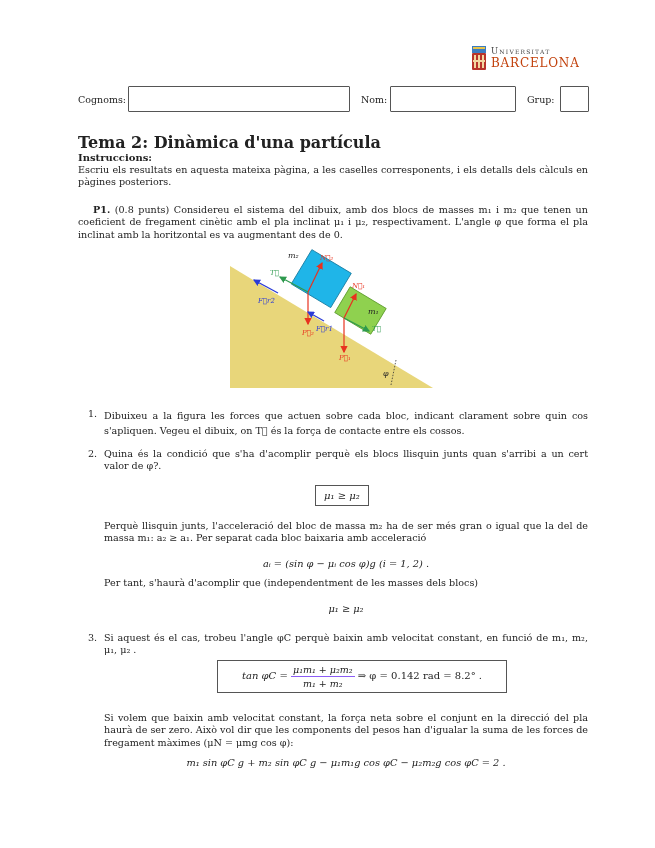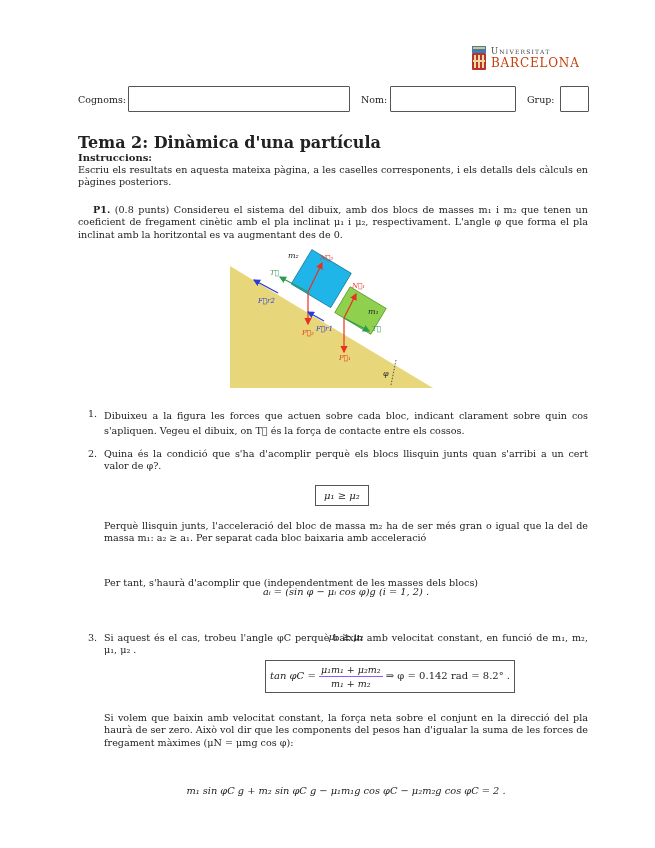--- a/index.html
+++ b/index.html
@@ -17,21 +17,21 @@
   .topic { left: 78px; top: 133px; font-size: 16px; font-weight: bold; }
   .instr-h { left: 78px; top: 152px; font-size: 10px; font-weight: bold; }
   .p { font-size: 9.6px; line-height: 12.4px; text-align: justify; }
   .instr { left: 78px; top: 164px; width: 510px; }
   .p1 { left: 78px; top: 204px; width: 510px; text-indent: 15px; }
   .fig { left: 228px; top: 248px; width: 210px; height: 145px; }
   .item { left: 88px; width: 500px; }
   .item .num { position: absolute; left: 0; top: 0; }
   .item .txt { margin-left: 16px; }
   .boxed { border: 1.3px solid #555; padding: 4px 8px; font-size: 10px; font-style: italic; white-space: nowrap; background: #fff; }
-  .centered { text-align: center; font-size: 9.8px; font-style: italic; white-space: nowrap; margin-top: 28px; }
+  .centered { text-align: center; font-size: 9.8px; font-style: italic; white-space: nowrap; }
   i.m { font-style: italic; }
   .frac { display: inline-block; vertical-align: middle; text-align: center; font-size: 9.5px; }
   .frac .n { display: block; border-bottom: 1px solid #8b5cf6; padding: 0 2px 1px; }
   .frac .d { display: block; padding-top: 1px; }
 </style>
 </head>
 <body>
 
 <div class="abs hdr">
 </div>
@@ -133,21 +133,21 @@
 <div class="abs boxed" style="left:315px; top:485px;">μ₁ ≥ μ₂</div>
 <div class="abs p" style="left:104px; top:520px; width:484px;">Perquè llisquin junts, l'acceleració del bloc de massa m₂ ha de ser més gran o igual que la del de massa m₁: a₂ ≥ a₁. Per separat cada bloc baixaria amb acceleració</div>
 <div class="abs centered" style="left:104px; top:558px; width:484px;">aᵢ = (sin φ − μᵢ cos φ)g  (i = 1, 2) .</div>
 <div class="abs p" style="left:104px; top:577px; width:484px;">Per tant, s'haurà d'acomplir que (independentment de les masses dels blocs)</div>
 <div class="abs centered" style="left:104px; top:603px; width:484px;">μ₁ ≥ μ₂</div>
 
 <div class="abs p item" style="top:632px;">
   <span class="num">3.</span>
   <div class="txt">Si aquest és el cas, trobeu l'angle φC perquè baixin amb velocitat constant, en funció de m₁, m₂, μ₁, μ₂ .</div>
 </div>
-<div class="abs boxed" style="left:217px; top:660px; font-style:normal; padding:3px 4px;margin-left:48px;">
+<div class="abs boxed" style="left:217px; top:660px; font-style:normal; padding:3px 24px;">
   <i class="m">tan φC =</i>
   <span class="frac">
     <i class="n">μ₁m₁ + μ₂m₂</i>
     <i class="d">m₁ + m₂</i>
   </span>
   <span>⇒  φ = 0.142 rad = 8.2° .</span>
 </div>
 <div class="abs p" style="left:104px; top:712px; width:484px;">Si volem que baixin amb velocitat constant, la força neta sobre el conjunt en la direcció del pla haurà de ser zero. Això vol dir que les components del pesos han d'igualar la suma de les forces de fregament màximes (μN = μmg cos φ):</div>
 <div class="abs centered" style="left:104px; top:757px; width:484px;">m₁ sin φC g + m₂ sin φC g − μ₁m₁g cos φC − μ₂m₂g cos φC = 2 .</div>
 

